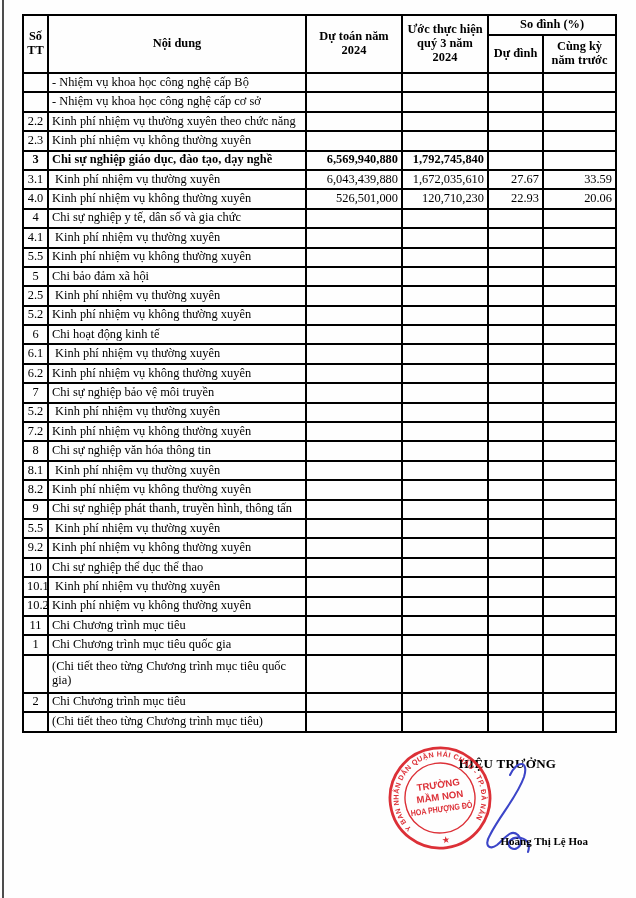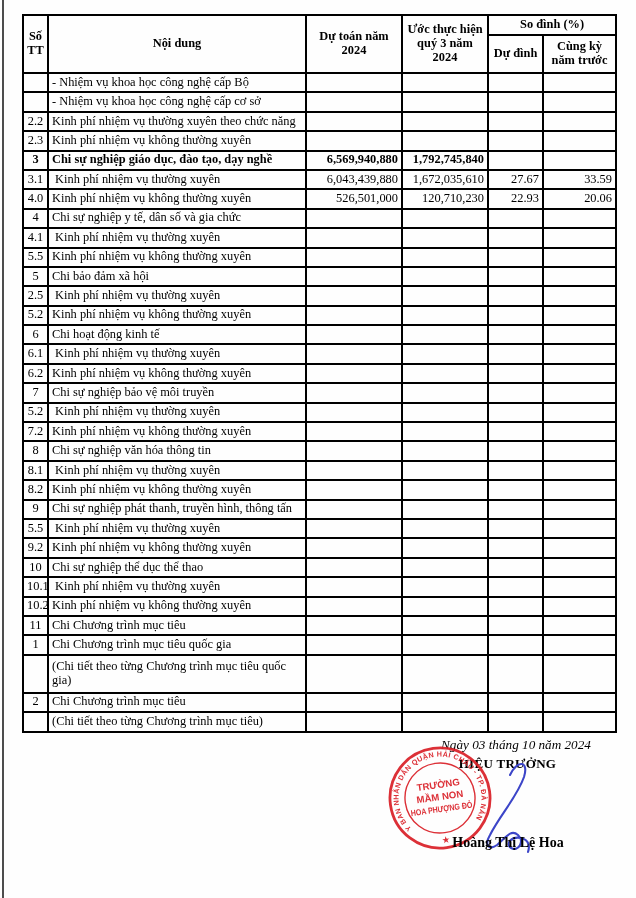--- a/index.html
+++ b/index.html
@@ -24,22 +24,22 @@
   td.c-label{ text-align:left; white-space:pre; padding-left:4px; }
   tr.tall td.c-label { white-space:normal; }
   td.c-num, td.c-pct { text-align:right; padding-right:4px; white-space:nowrap; }
   tr.bold td { font-weight:700; }
   td.italic { }
 
   .sign-date  { position:absolute; top:737px; left:416px; width:200px; text-align:center;
                 font-style:italic; font-size:13.2px; }
   .sign-title { position:absolute; top:756px; left:425px; width:165px; text-align:center;
                 font-weight:700; font-size:13px; letter-spacing:.3px; }
-  .sign-name  { position:absolute; top:835px; left:428px; width:160px; text-align:center;
-                font-weight:700; font-size:14px; }
+  .sign-name  { position:absolute; top:835px; left:428px; width:160px; text-align:right;
+                font-weight:700; font-size:11px; }
   .stamp      { position:absolute; left:385px; top:743px; width:110px; height:110px; opacity:.93; }
   .stamp text { font-family:"Liberation Sans", sans-serif; font-weight:700; }
   .signature  { position:absolute; left:438px; top:753px; width:120px; height:110px; }
 </style>
 </head>
 <body>
 
 <div class="page">
   <div class="edge-line"></div>
 
@@ -326,21 +326,20 @@
           <td class="c-stt"></td>
           <td class="c-label italic">(Chi tiết theo từng Chương trình mục tiêu)</td>
           <td class="c-num"></td>
           <td class="c-num"></td>
           <td class="c-pct"></td>
           <td class="c-pct"></td>
         </tr>
       </tbody>
   </table>
 
-  <div class="sign-date">Ngày 03 tháng 10 năm 2024</div>
   <div class="sign-title">HIỆU TRƯỞNG</div>
 
   <div class="stamp">
     <svg width="110" height="110" viewBox="0 0 110 110">
       <g transform="rotate(-8 55 55)">
         <circle cx="55" cy="55" r="50" fill="none" stroke-width="2.8" stroke="#da2128"></circle>
         <circle cx="55" cy="55" r="35" fill="none" stroke-width="1.4" stroke="#da2128"></circle>
         <path id="ringPath" d="M 23.5,82 A 41.5,41.5 0 1 1 86.5,82" fill="none"></path>
         <text font-size="7.2" letter-spacing="0.4" fill="#da2128">
           <textPath href="#ringPath" startOffset="50%" text-anchor="middle">ỦY BAN NHÂN DÂN QUẬN HẢI CHÂU - TP. ĐÀ NẴNG</textPath>

